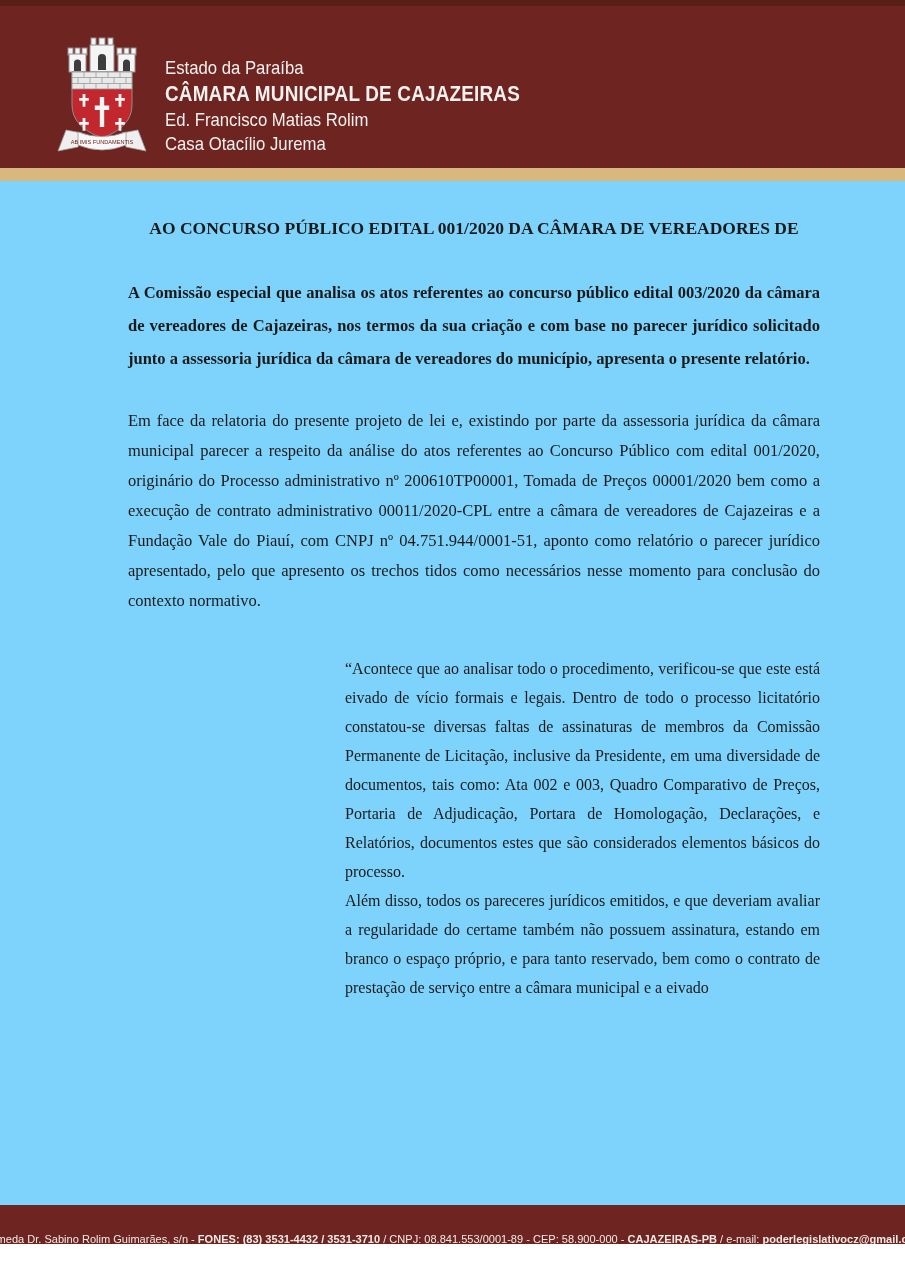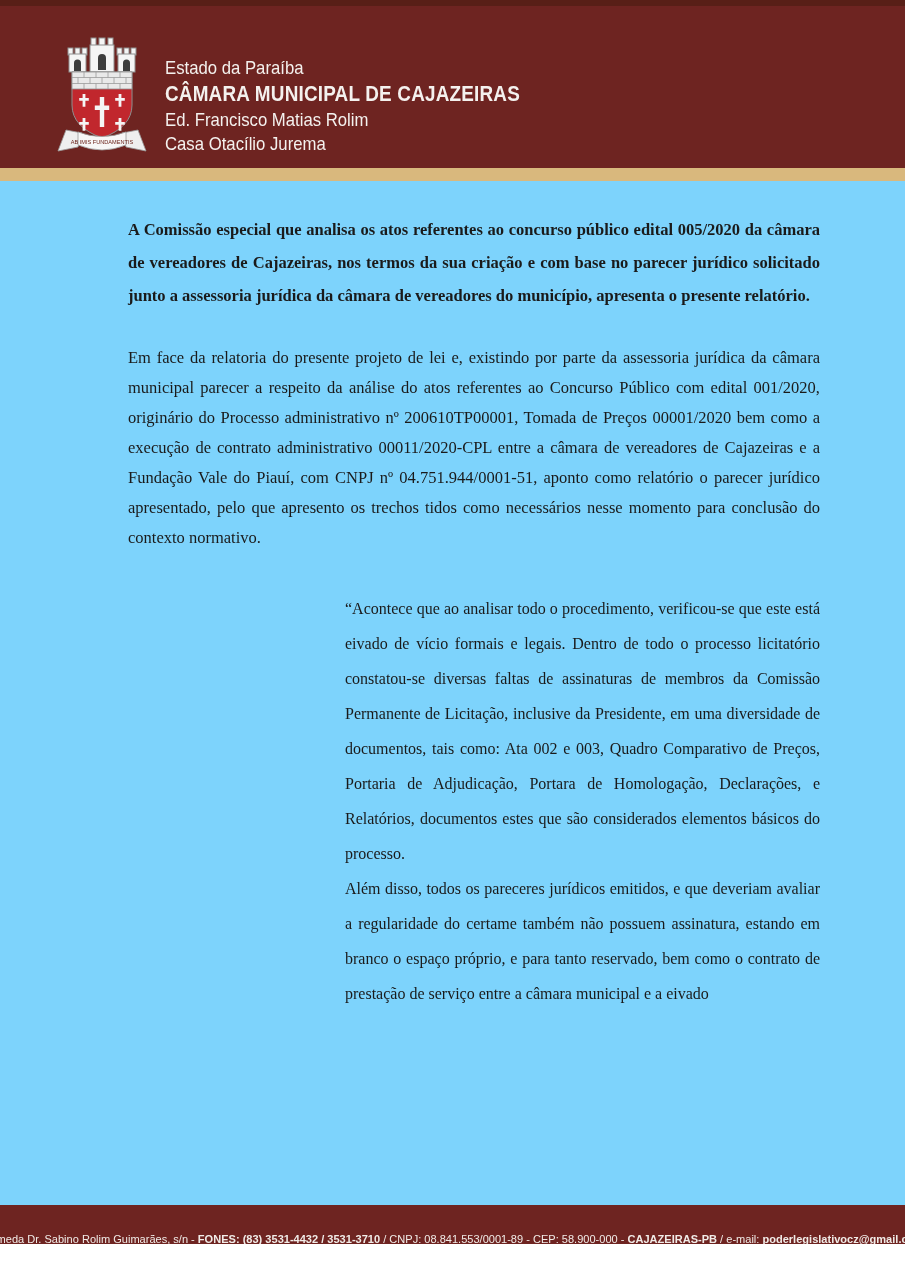--- a/index.html
+++ b/index.html
@@ -30,21 +30,21 @@
   .org-line{font-size:19px;line-height:24px;font-weight:400;white-space:nowrap;}
   .org-line.name{font-size:21.5px;line-height:28px;font-weight:700;letter-spacing:0.2px;}
 
   
   .content{position:absolute;left:128px;width:692px;top:181px;}
   .title{margin:32px 0 0;font-size:17.5px;font-weight:700;text-align:center;line-height:31px;}
   .title-line{display:block;}
   .intro{margin:32px 0 0;font-weight:700;font-size:16.5px;line-height:33px;text-align:justify;}
   .section-heading{margin:36px 0 0 4px;font-size:17px;font-weight:700;letter-spacing:0.5px;}
   .body-par{margin:31px 0 16px;font-size:16.5px;line-height:30px;text-align:justify;}
-  .quote{margin:38px 0 0;padding-left:217px;font-size:16px;line-height:35px;text-align:justify;}
+  .quote{margin:38px 0 0;padding-left:217px;font-size:16px;line-height:29px;text-align:justify;}
   .quote p{margin:0;}
 
   
   .footer{
     position:absolute;left:0;top:1205px;width:100%;height:68px;background:var(--maroon);
     display:flex;align-items:center;justify-content:center;
   }
   .footer-edge{position:absolute;left:0;top:1273px;width:100%;height:7px;background:var(--footer-edge);}
   .footer-line{
     margin:0;font-family:"Liberation Sans", sans-serif;color:#f1ece8;font-size:11.5px;
@@ -126,23 +126,24 @@
         <div class="org-line name">CÂMARA MUNICIPAL DE CAJAZEIRAS</div>
         <div class="org-line">Ed. Francisco Matias Rolim</div>
         <div class="org-line">Casa Otacílio Jurema</div>
       </div>
     </div>
     <div class="gold-stripe"></div>
   </header>
 
   <main class="content">
     <h1 class="title">
+      <span class="title-line">AO CONCURSO PÚBLICO EDITAL 001/2020 DA CÂMARA DE VEREADORES DE</span>
     </h1>
 
-    <p class="intro">A Comissão especial que analisa os atos referentes ao concurso público edital 005/2020 da câmara de vereadores de Cajazeiras, nos termos da sua criação e com base no parecer jurídico solicitado junto a assessoria jurídica da câmara de vereadores do município, apresenta o presente relatório.</p>
+    <p class="intro">A Comissão especial que analisa os atos referentes ao concurso público edital 003/2020 da câmara de vereadores de Cajazeiras, nos termos da sua criação e com base no parecer jurídico solicitado junto a assessoria jurídica da câmara de vereadores do município, apresenta o presente relatório.</p>
 
 
     <p class="body-par">Em face da relatoria do presente projeto de lei e, existindo por parte da assessoria jurídica da câmara municipal parecer a respeito da análise do atos referentes ao Concurso Público com edital 001/2020, originário do Processo administrativo nº 200610TP00001, Tomada de Preços 00001/2020 bem como a execução de contrato administrativo 00011/2020-CPL entre a câmara de vereadores de Cajazeiras e a Fundação Vale do Piauí, com CNPJ nº 04.751.944/0001-51, aponto como relatório o parecer jurídico apresentado, pelo que apresento os trechos tidos como necessários nesse momento para conclusão do contexto normativo.</p>
 
     <div class="quote">
       <p>“Acontece que ao analisar todo o procedimento, verificou-se que este está eivado de vício formais e legais. Dentro de todo o processo licitatório constatou-se diversas faltas de assinaturas de membros da Comissão Permanente de Licitação, inclusive da Presidente, em uma diversidade de documentos, tais como: Ata 002 e 003, Quadro Comparativo de Preços, Portaria de Adjudicação, Portara de Homologação, Declarações, e Relatórios, documentos estes que são considerados elementos básicos do processo.</p>
       <p>Além disso, todos os pareceres jurídicos emitidos, e que deveriam avaliar a regularidade do certame também não possuem assinatura, estando em branco o espaço próprio, e para tanto reservado, bem como o contrato de prestação de serviço entre a câmara municipal e a eivado</p>
     </div>
   </main>
 

